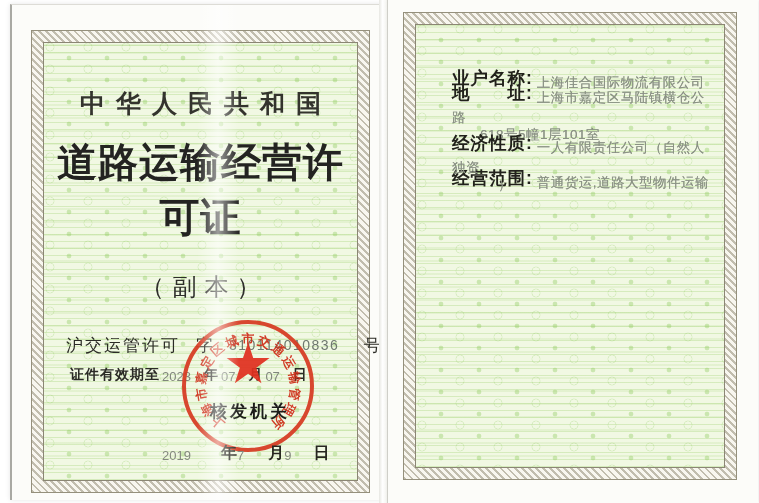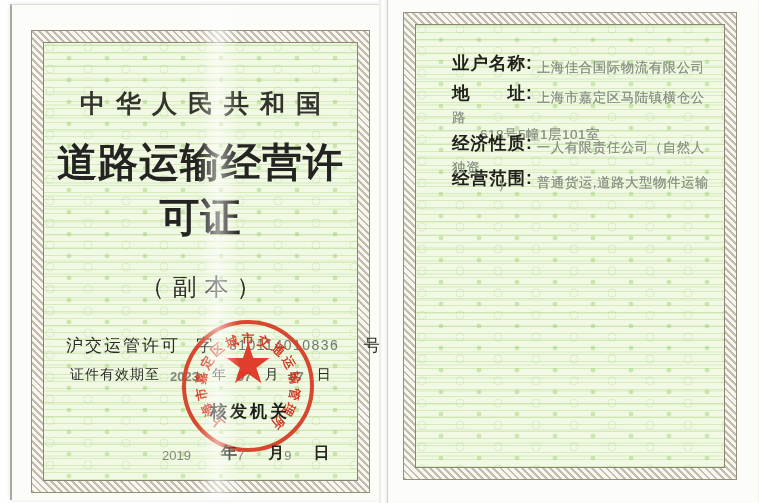--- a/index.html
+++ b/index.html
@@ -71,22 +71,22 @@
   }
   .license-line{margin-top:31px;padding-left:22px;white-space:nowrap;}
   .license-line .lp{font-size:17px;font-weight:400;letter-spacing:2px;color:#2b2b26;}
   .license-line .zi{margin-left:16px;}
   .license-line .num{
     margin-left:14px;font-size:14px;font-weight:400;letter-spacing:1.5px;
     color:#6e786e;position:relative;top:-1px;
   }
   .license-line .hao{margin-left:24px;}
   .validity-line{margin-top:8px;padding-left:26px;white-space:nowrap;}
-  .validity-line .vl{font-size:14px;font-weight:400;letter-spacing:1px;color:#2b2b26;}
-  .validity-line .vnum{font-size:13px;font-weight:700;color:#80867c;position:relative;top:2px;margin-left:10px;}
+  .validity-line .vl{font-size:14px;font-weight:700;letter-spacing:1px;color:#2b2b26;}
+  .validity-line .vnum{font-size:13px;font-weight:400;color:#80867c;position:relative;top:2px;margin-left:2px;}
   .validity-line .vlab{margin-left:13px;}
 
   
   .seal{position:absolute;left:138px;top:277px;width:132px;height:132px;z-index:3;opacity:.93;}
   .seal-ring{position:absolute;inset:0;border:4px solid #d73a22;border-radius:50%;}
   .seal-star{
     position:absolute;left:0;right:0;top:16px;text-align:center;
     font-size:56px;line-height:56px;color:#e03020;
   }
   .seal-char{
@@ -101,21 +101,21 @@
   .issue-date{position:absolute;left:0;top:400px;width:100%;z-index:4;white-space:nowrap;
     font-size:16px;font-weight:700;color:#26261f;}
   .issue-date .dnum{font-size:13px;font-weight:400;color:#84897f;position:relative;top:2px;}
   .issue-date .dyear{margin-left:118px;}
   .issue-date .dylab{margin-left:30px;}
   .issue-date .dmlab{margin-left:24px;}
   .issue-date .ddlab{margin-left:22px;}
 
   
   .field-row{position:absolute;left:36px;right:6px;}
-  .row-1{top:26px}.row-2{top:56px}.row-3{top:106px}.row-4{top:141px}
+  .row-1{top:41px}.row-2{top:56px}.row-3{top:106px}.row-4{top:141px}
   .field-label{
     display:inline-block;min-width:78px;
     font-size:17.5px;font-weight:700;letter-spacing:1px;color:#21211b;
   }
   .field-value{
     font-size:13.5px;letter-spacing:.5px;color:#8a9184;
     position:relative;top:3px;margin-left:4px;
     text-shadow:0 0 .6px rgba(138,145,132,.8);
   }
   .field-value.line2{display:block;top:0;margin-top:2px;}

